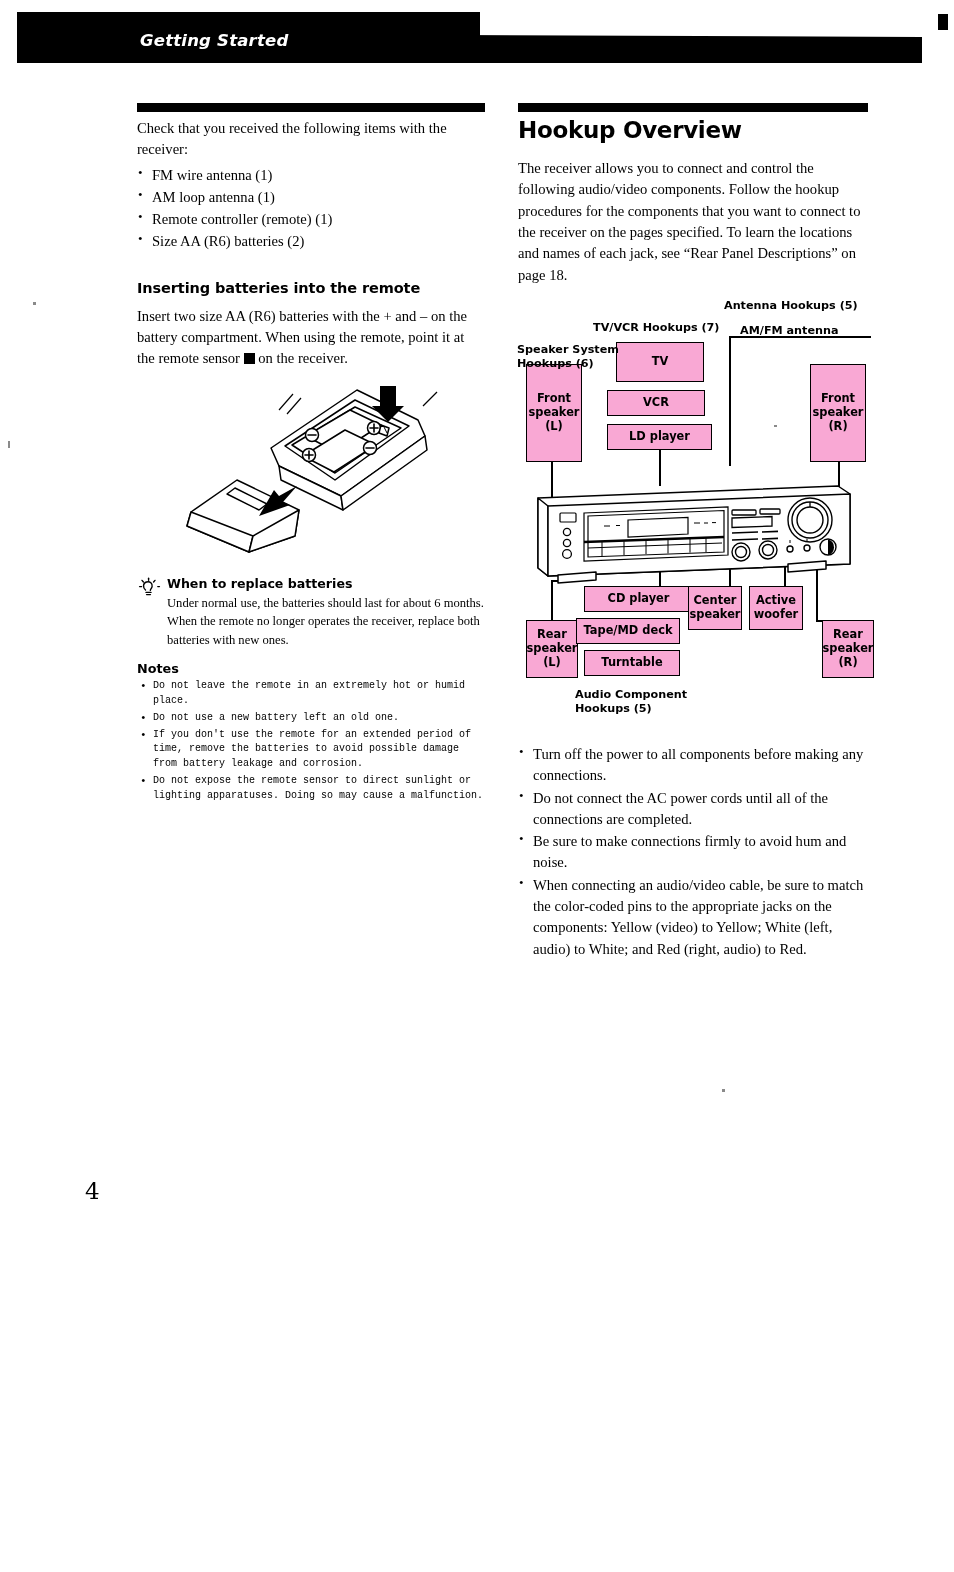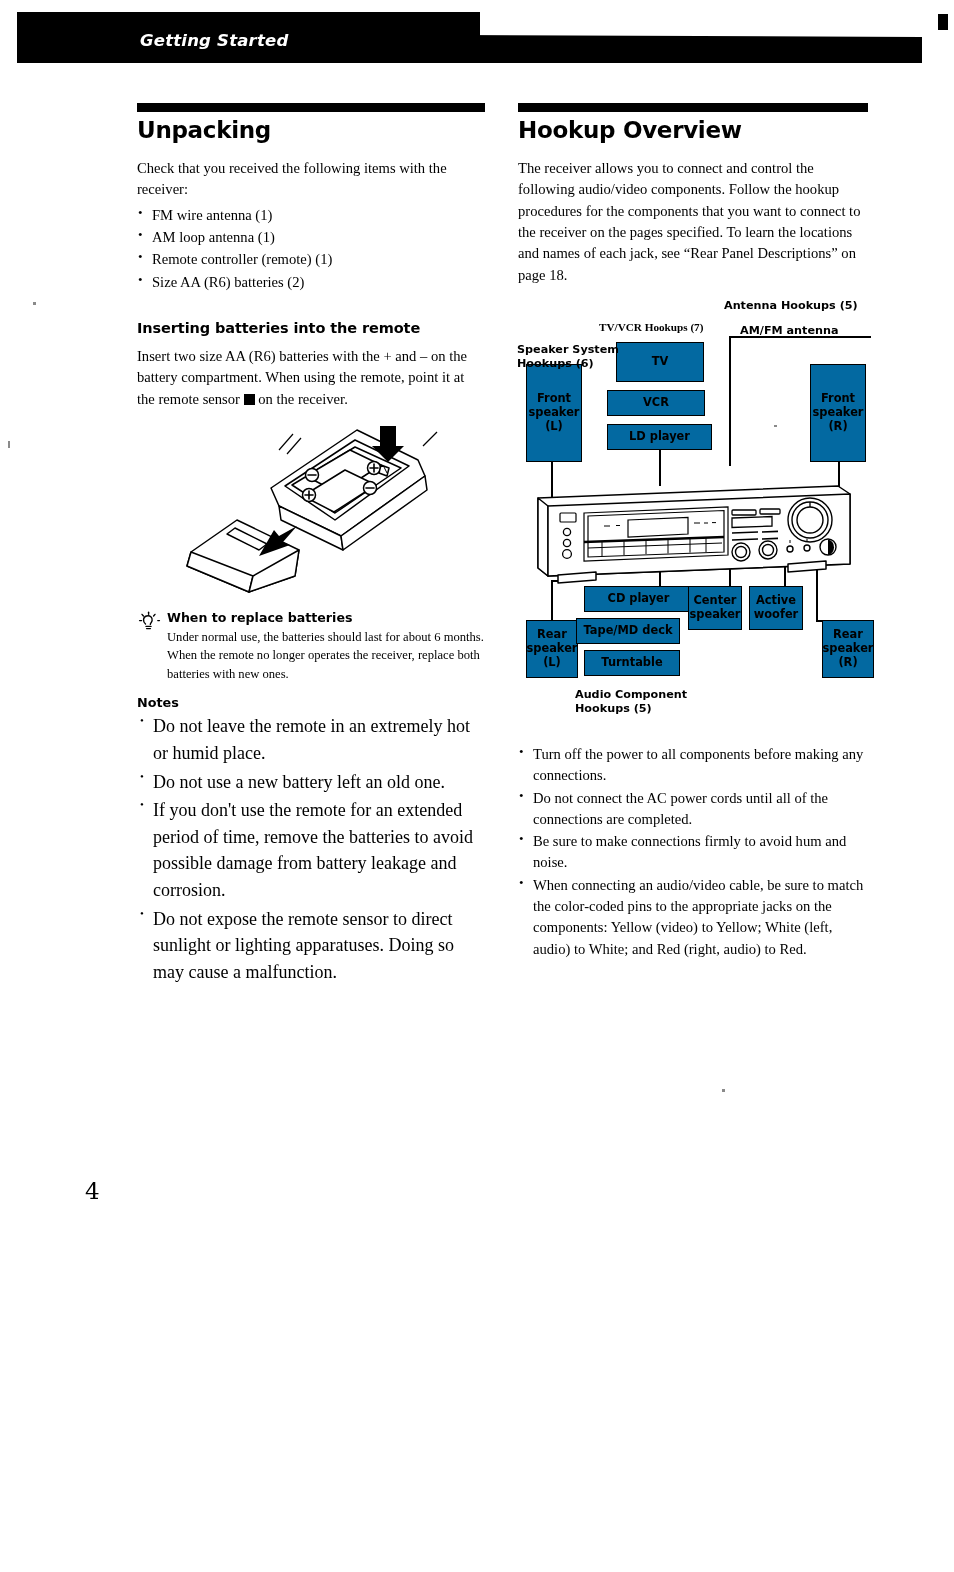--- a/index.html
+++ b/index.html
@@ -119,21 +119,21 @@
   
   .remote-fig {
     margin: 14px 0 0 0;
     height: 172px;
     position: relative;
   }
   .remote-fig svg { position: absolute; left: 38px; top: 0; }
 
   
   .tip {
-    margin-top: 14px;
+    margin-top: 20px;
     position: relative;
     padding-left: 30px;
   }
   .tip-icon {
     position: absolute;
     left: 0; top: 1px;
     width: 24px; height: 22px;
   }
   .tip-title {
     font-family: "DejaVu Sans", sans-serif;
@@ -155,44 +155,45 @@
     margin-bottom: 3px;
   }
   ul.notes-list {
     list-style: none;
     margin: 0;
     padding: 0;
   }
   ul.notes-list > li {
     position: relative;
     padding-left: 16px;
-    font-size: 18px;
+    font-size: 10px;
     line-height: 1.48;
     margin-bottom: 2px;
+    font-family: Liberation Mono, monospace;
   }
   ul.notes-list > li::before {
     content: "\2022";
     position: absolute;
     left: 3px;
     top: -1px;
     font-size: 11px;
   }
 
   
   .diagram {
     position: relative;
     width: 352px;
     height: 420px;
     margin-top: 16px;
     font-family: "DejaVu Sans", sans-serif;
   }
   .dbox {
     position: absolute;
     border: 1.6px solid #000;
-    background: #0369a1;
+    background: #f9a8d4;
     box-sizing: border-box;
     display: flex;
     align-items: center;
     justify-content: center;
     text-align: center;
     font-weight: bold;
     font-size: 11.4px;
     line-height: 1.22;
     z-index: 3;
   }
@@ -240,21 +241,20 @@
   <div class="header-banner">
     <div class="banner-block"></div>
     <div class="banner-bar"></div>
     <div class="banner-corner"></div>
     <div class="banner-title">Getting Started</div>
   </div>
 
   <div class="col-left">
 
     <div class="rule"></div>
-    <h1 class="sect">Unpacking</h1>
 
     <p class="body">Check that you received the following items with the receiver:</p>
 
     <ul class="bullets">
       <li>FM wire antenna  (1)</li>
       <li>AM loop antenna  (1)</li>
       <li>Remote controller (remote)  (1)</li>
       <li>Size AA (R6) batteries  (2)</li>
     </ul>
 
@@ -347,21 +347,21 @@
 
     <div class="rule"></div>
     <h1 class="sect">Hookup Overview</h1>
 
     <p class="body">The receiver allows you to connect and control the following audio/video components.  Follow the hookup procedures for the components that you want to connect to the receiver on the pages specified.  To learn the locations and names of each jack, see “Rear Panel Descriptions” on page 18.</p>
 
     <div class="diagram">
 
       <div class="dlabel" style="left:-1px; top:41px;">Speaker System
 Hookups (6)</div>
-      <div class="dlabel" style="left:81px; top:19px;font-family:Liberation Serif, serif;">TV/VCR Hookups (7)</div>
+      <div class="dlabel" style="left:75px; top:19px;">TV/VCR Hookups (7)</div>
       <div class="dlabel" style="left:206px; top:-3px;">Antenna Hookups (5)</div>
       <div class="dlabel" style="left:222px; top:22px;">AM/FM antenna</div>
       <div class="dlabel" style="left:57px; top:386px;">Audio Component
 Hookups (5)</div>
 
       <div class="bracket" style="left:211px; top:34px; width:142px; height:130px;">
         <div class="bh"></div>
           <div class="bv"></div>
       </div>
 

